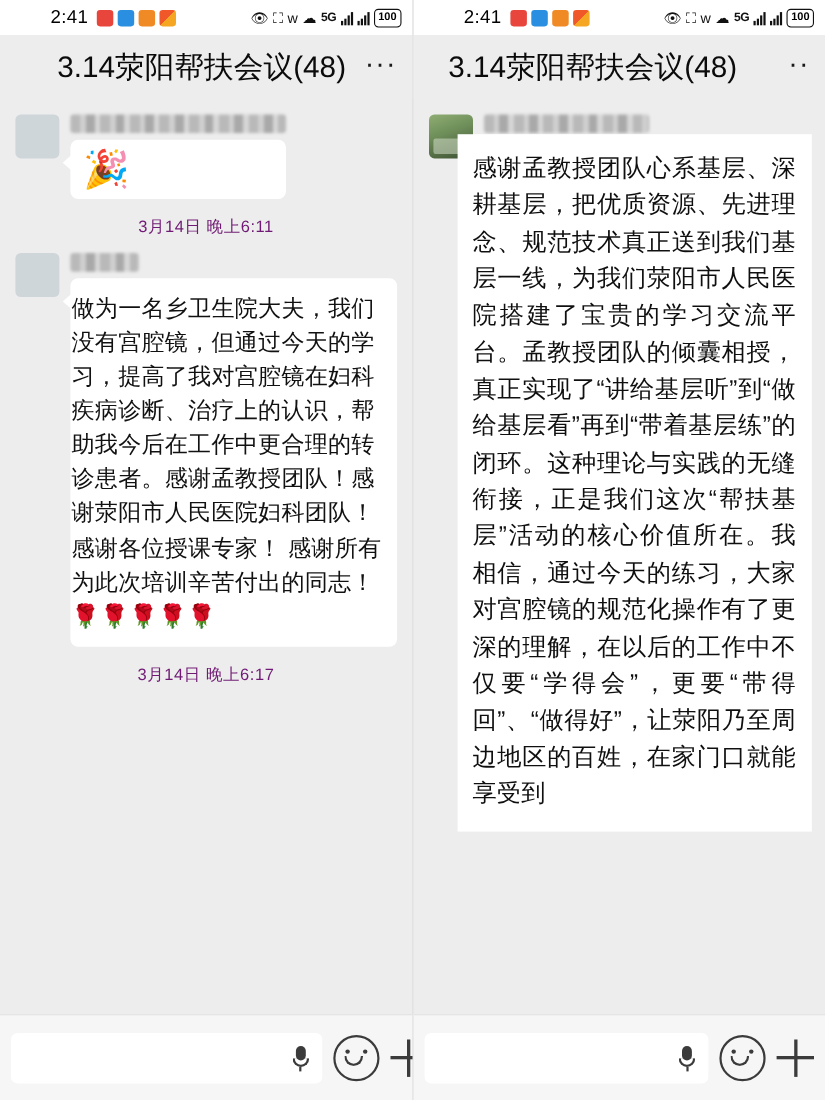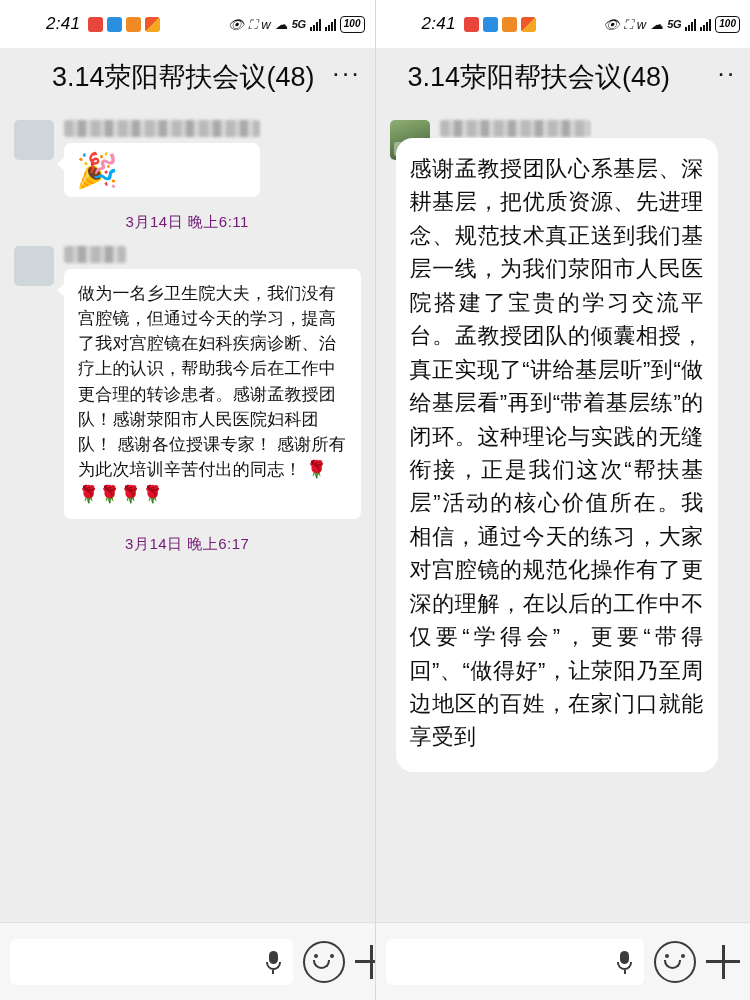--- a/index.html
+++ b/index.html
@@ -27,29 +27,28 @@
   .screen.left {
     width: 375px;
     border-right: 1px solid #d8d8d8;
   }
   .screen.right {
     width: 375px;
   }
 
   
   .statusbar {
-    height: 48px;
+    height: 32px;
     background: #ffffff;
     display: flex;
     align-items: center;
     padding: 16px 10px;
     box-sizing: border-box;
     font-size: 15px;
     color: #000;
-    font-style: italic;
   }
   .status-time {
     font-size: 17px;
     font-weight: 500;
     letter-spacing: 0.3px;
     margin-left: 36px;
     margin-right: 8px;
   }
   .status-icons {
     display: flex;
@@ -188,22 +187,22 @@
         #b9b9b9 0px, #b9b9b9 9px,
         #cfcfcf 9px, #cfcfcf 14px,
         #a9a9a9 14px, #a9a9a9 22px,
         #d6d6d6 22px, #d6d6d6 27px);
     filter: blur(1.4px);
   }
   .bubble {
     position: relative;
     background: #ffffff;
     border-radius: 7px;
-    padding: 12px 14px;
-    font-size: 17px;
+    padding: 12px 1px;
+    font-size: 21px;
     line-height: 1.48;
     color: #111;
     letter-spacing: 0.2px;
     word-break: break-all;
   }
   .bubble.tail-left::before {
     content: "";
     position: absolute;
     left: -7px;
     top: 14px;
@@ -221,25 +220,25 @@
     text-align: center;
     color: #701a75;
     font-size: 15px;
     padding: 16px 0 6px 0;
     letter-spacing: 0.5px;
   }
 
   
   .long-bubble {
     position: absolute;
-    left: 20px;
+    left: 40px;
     top: 32px;
     width: 322px;
     background: #ffffff;
-    border-radius: 17px;
+    border-radius: 0;
     padding: 14px 14px 18px 14px;
     box-sizing: border-box;
     font-size: 22px;
     line-height: 1.52;
     color: #0f0f0f;
     letter-spacing: 0.2px;
     text-align: justify;
     word-break: break-all;
   }
 

